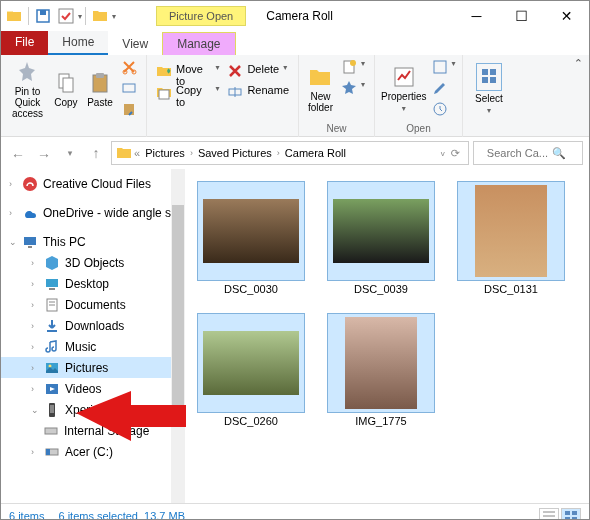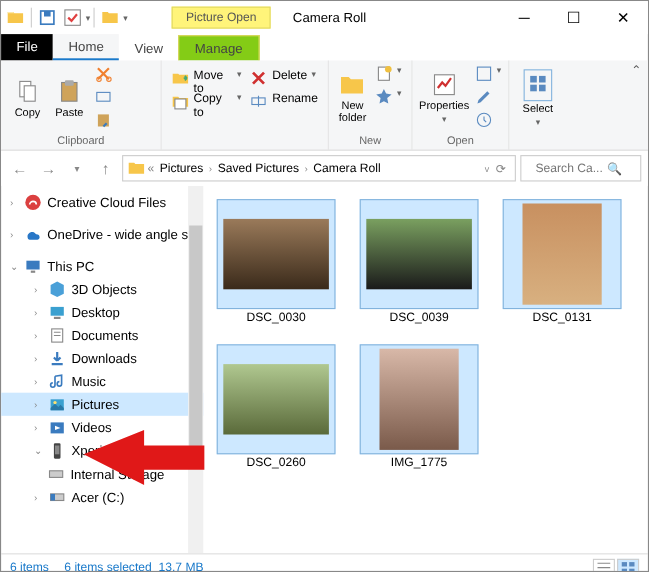--- a/index.html
+++ b/index.html
@@ -12,24 +12,24 @@
 .folder-ico { width: 16px; height: 16px; }
 .sep { width: 1px; height: 18px; background: #ccc; margin: 0 2px; }
 .drop { font-size: 8px; color: #666; }
 .ctx-label { background: #fff47a; padding: 3px 12px; font-size: 11px; color: #555; border: 1px solid #e0d860; }
 .title-text { margin-left: 20px; font-size: 12px; }
 .win-controls { margin-left: auto; display: flex; }
 .win-btn { width: 45px; height: 30px; display: flex; align-items: center; justify-content: center; font-size: 14px; }
 
 
 .ribbon-tabs { height: 24px; display: flex; align-items: flex-end; }
-.file-tab { background: #000000; color: #fff; padding: 4px 14px; height: 24px; font-size: 12px; }
+.file-tab { background: #b91c1c; color: #fff; padding: 4px 14px; height: 24px; font-size: 12px; }
 .rtab { padding: 4px 14px; font-size: 12px; color: #444; cursor: pointer; }
 .rtab.active { border-bottom: 2px solid #1979ca; background: #f5f6f7; }
-.rtab.manage { background: #84cc16; border: 1px solid #e0d860; border-bottom: none; }
+.rtab.manage { background: #f0abfc; border: 1px solid #e0d860; border-bottom: none; }
 .ribbon-body { height: 82px; background: #f5f6f7; border-bottom: 1px solid #ddd; display: flex; position: relative; }
 .rgroup { height: 82px; border-right: 1px solid #e5e5e5; padding: 2px 6px; display: flex; flex-direction: column; }
 .rgroup-items { display: flex; gap: 2px; flex: 1; align-items: flex-start; }
 .rgroup-label { text-align: center; font-size: 10px; color: #666; padding-bottom: 1px; }
 .big-btn { display: flex; flex-direction: column; align-items: center; justify-content: center; width: 46px; height: 64px; font-size: 10px; text-align: center; gap: 2px; }
 .small-stack { display: flex; flex-direction: column; gap: 1px; padding-top: 2px; }
 .small-btn { display: flex; align-items: flex-start; gap: 4px; font-size: 11px; height: 20px; padding: 0 3px; }
 .ico { width: 16px; height: 16px; flex-shrink: 0; }
 .ico24 { width: 24px; height: 24px; }
 .chev-up { position: absolute; right: 6px; top: 2px; font-size: 11px; color: #555; }
@@ -119,20 +119,26 @@
   <div class="rtab active">Home</div>
   <div class="rtab">View</div>
   <div class="rtab manage">Manage</div>
 
 </div>
 
 <div class="ribbon-body">
   <span class="chev-up">⌃</span>
   <div class="rgroup" style="width:146px">
     <div class="rgroup-items">
+      <div class="big-btn">
+        <svg class="ico24" viewBox="0 0 24 24">
+            <path fill="#7a8aa0" d="M12 2l2 6 6 2-4 4 1 7-5-3-5 3 1-7-4-4 6-2z" opacity="0.6"></path>
+          </svg>
+        <span>Pin to Quick access</span>
+      </div>
       <div class="big-btn" style="width:36px">
         <svg class="ico24" viewBox="0 0 24 24">
             <rect x="5" y="3" width="10" height="14" fill="#fff" stroke="#888"></rect>
             <rect x="9" y="7" width="10" height="14" fill="#fff" stroke="#888"></rect>
           </svg>
         <span>Copy</span>
       </div>
       <div class="big-btn" style="width:36px">
         <svg class="ico24" viewBox="0 0 24 24">
             <rect x="5" y="4" width="14" height="17" fill="#cfa35a" stroke="#888"></rect>
@@ -154,21 +160,20 @@
             </svg>
           </span>
         <span class="small-btn">
             <svg class="ico" viewBox="0 0 16 16">
               <rect x="3" y="3" width="10" height="11" fill="#cfa35a"></rect>
               <path d="M8 14l3-3" stroke="#3a7bbf" stroke-width="2"></path>
             </svg>
           </span>
       </div>
     </div>
-    <div class="rgroup-label">Clipboard</div>
   </div>
 
   <div class="rgroup" style="width:152px">
     <div class="rgroup-items">
       <div class="small-stack" style="padding-top:6px">
         <span class="small-btn">
             <svg class="ico" viewBox="0 0 16 16">
               <path fill="#f7c64a" d="M1 4h5l1 1h8v8H1z"></path>
               <path d="M11 8l3 0m0 0l-2-2m2 2l-2 2" stroke="#4a7" stroke-width="1.5" fill="none"></path>
             </svg>

